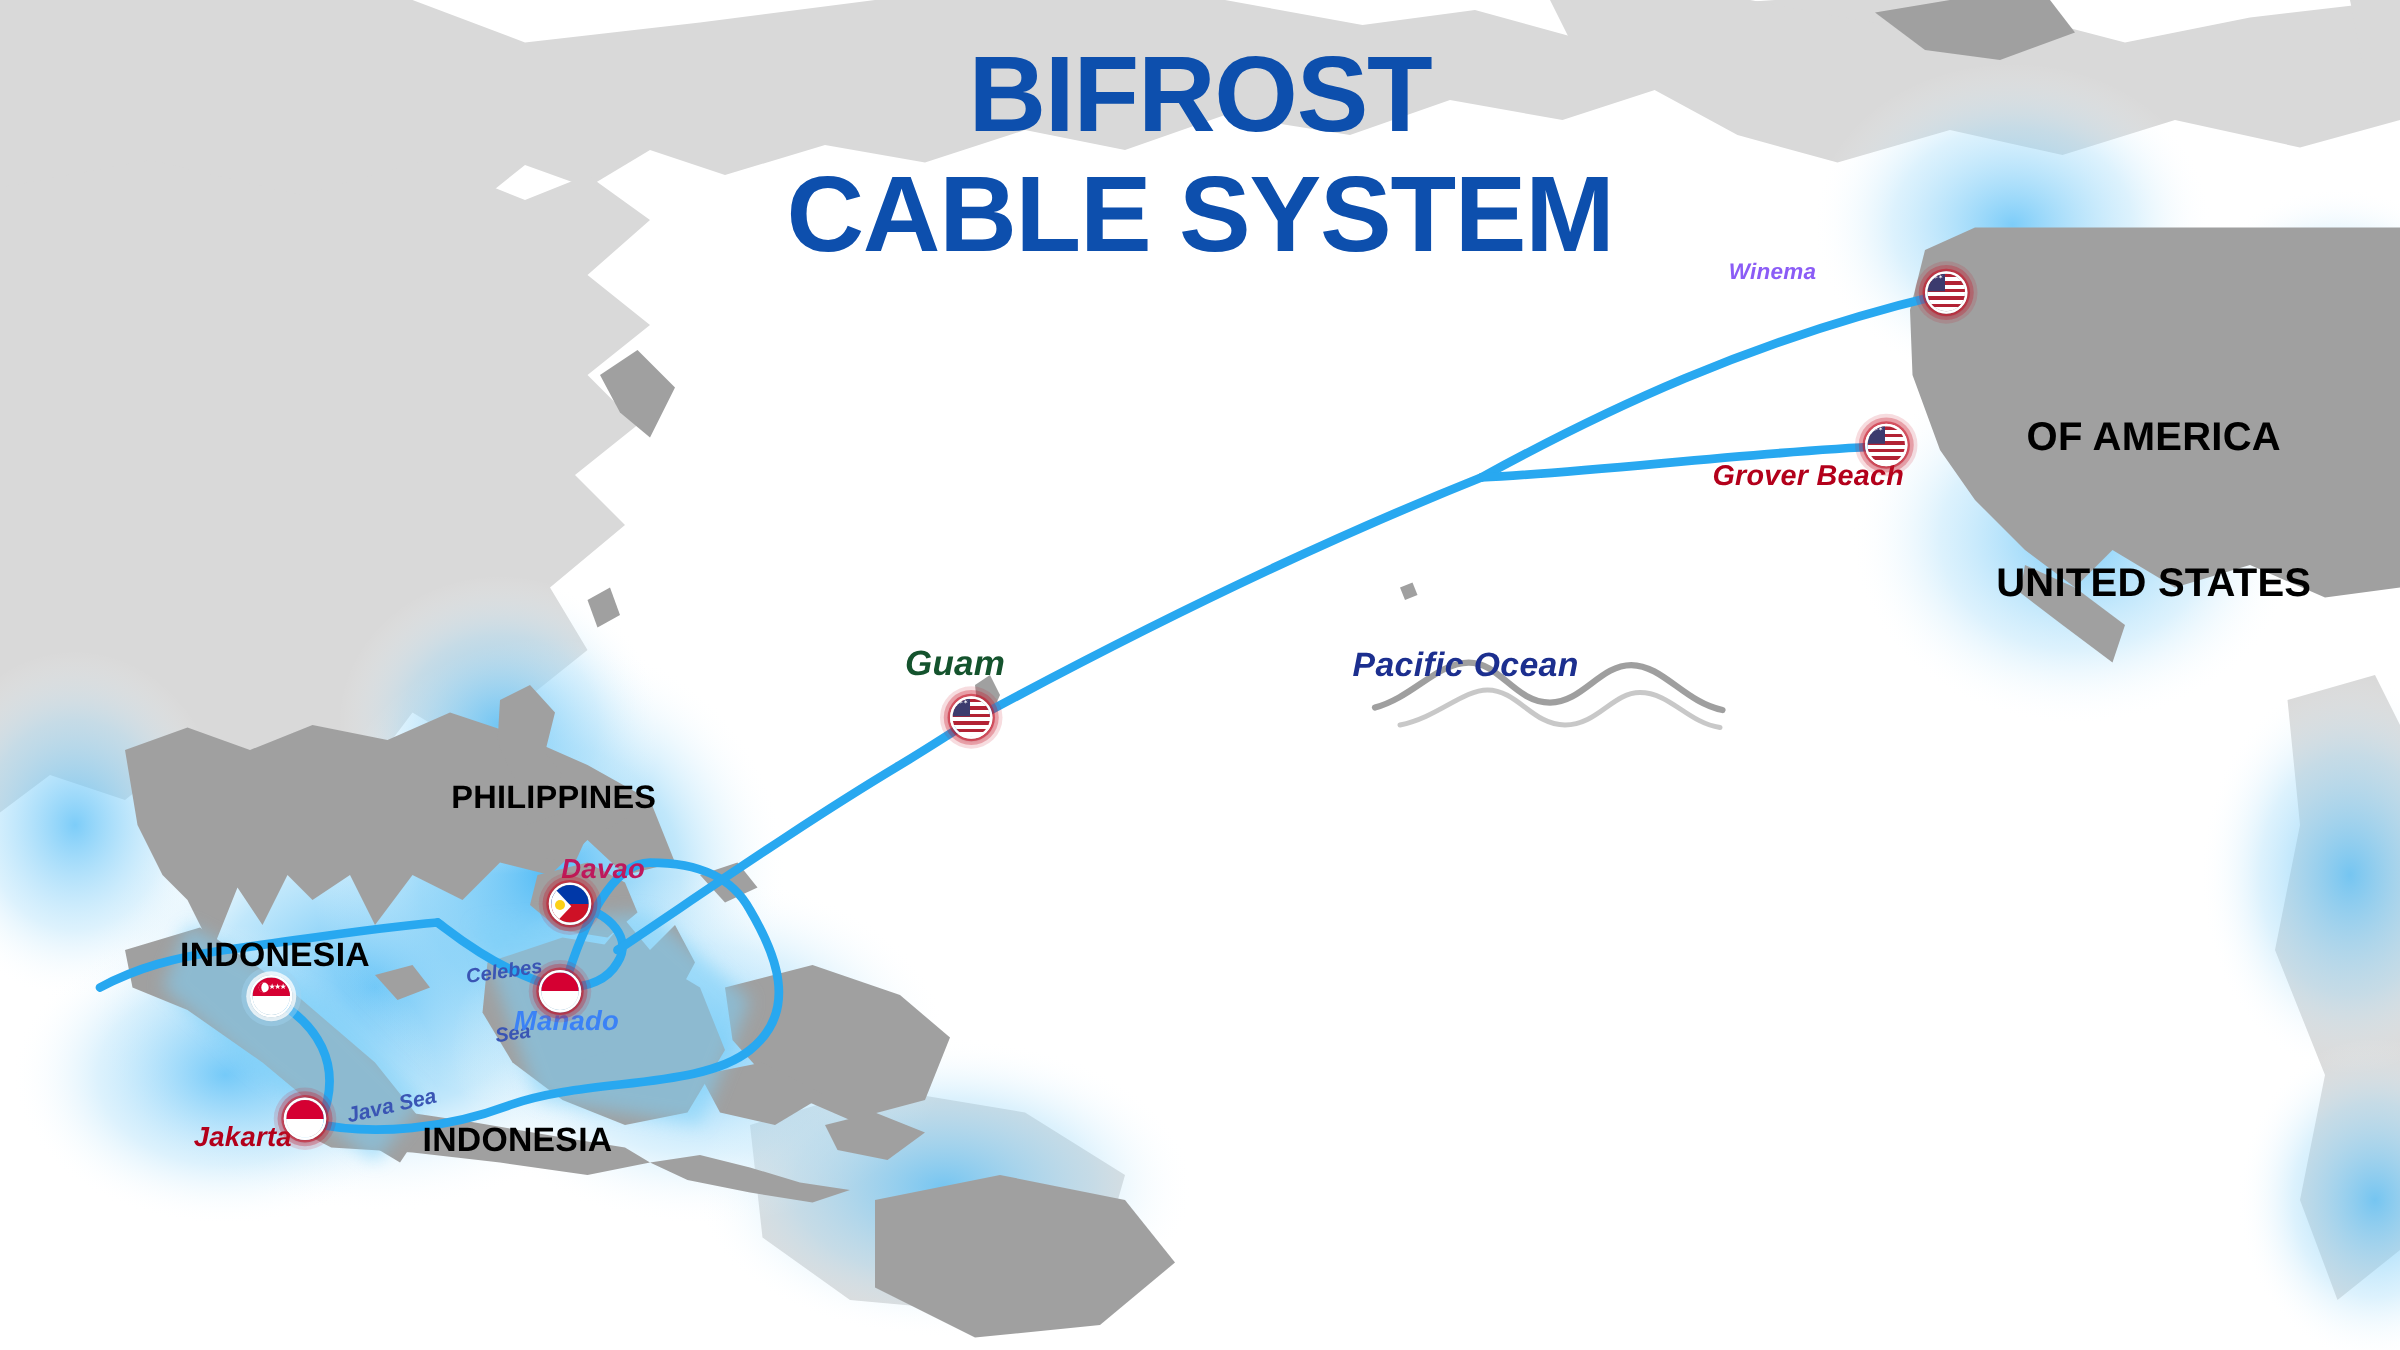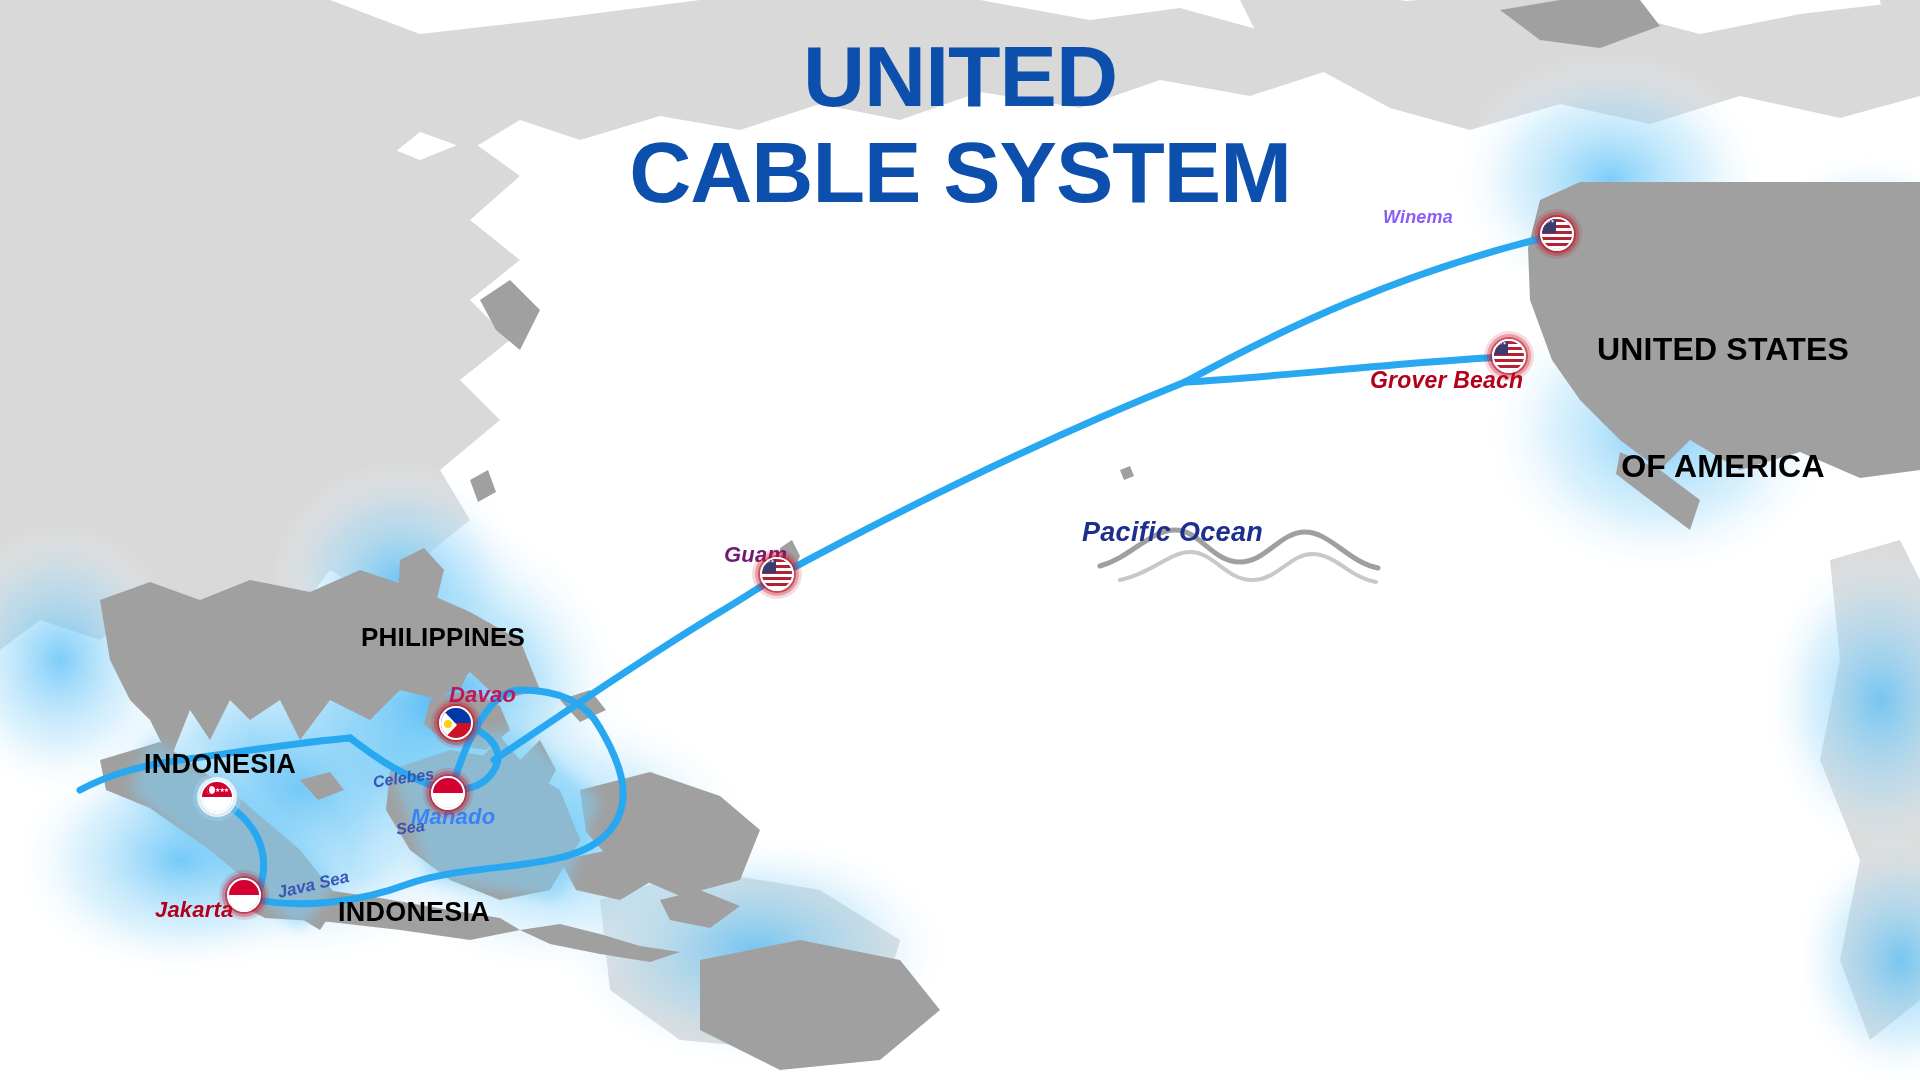--- a/index.html
+++ b/index.html
@@ -298,27 +298,27 @@
 
     <g class="waves" fill="none" stroke="#9a9a9a" stroke-width="5" stroke-linecap="round">
       <path d="M1100,566 C1130,558 1150,530 1175,530 C1200,530 1212,562 1240,562
                C1266,562 1280,532 1305,532 C1330,532 1348,562 1378,568" opacity="0.95"></path>
       <path d="M1120,580 C1150,574 1170,552 1190,552 C1214,552 1226,580 1252,580
                C1278,580 1290,554 1312,554 C1336,554 1350,578 1376,582" opacity="0.55" stroke-width="4"></path>
     </g>
   </svg>
 
   <div class="title" style="color: rgb(13, 79, 173);">
-    <span class="ln">UNITED</span>
+    <span class="ln">BIFROST</span>
     <span class="ln">CABLE SYSTEM</span>
   </div>
 
   <div class="lbl country us" style="left:1723px; top:252px; transform:translateX(-50%);">
+    <div>OF AMERICA</div>
     <div>UNITED STATES</div>
-    <div>OF AMERICA</div>
   </div>
 
   <div class="lbl country" style="left:443px; top:624px; font-size:26px; transform:translateX(-50%);">PHILIPPINES</div>
 
   <div class="lbl country" style="left:220px; top:750px; font-size:27px; transform:translateX(-50%);">INDONESIA</div>
 
   <div class="lbl country" style="left:414px; top:898px; font-size:27px; transform:translateX(-50%);">INDONESIA</div>
 
   <div class="lbl sea" style="left:407px; top:736px; font-size:16px; color:#3a55b4;
        text-align:center; transform:translateX(-50%) rotate(-8deg);">
@@ -329,21 +329,21 @@
   <div class="lbl sea" style="left:277px; top:876px; font-size:17px; color:#3a55b4;
        transform:rotate(-13deg);">Java Sea</div>
 
   <div class="lbl ocean" style="left:1082px; top:518px; color:#1c2f8f;">Pacific Ocean</div>
 
   <div class="lbl city" style="left:1453px; top:208px; font-size:18px; color:#8b5cf6;
        transform:translateX(-100%);">Winema</div>
 
   <div class="lbl city" style="left:1370px; top:368px; font-size:23px; color:#b3001b;">Grover Beach</div>
 
-  <div class="lbl city" style="left:724px; top:543px; font-size:22px; color:#701a75;">Guam</div>
+  <div class="lbl city" style="left:724px; top:516px; font-size:28px; color:#14532d;">Guam</div>
 
   <div class="lbl city" style="left:449px; top:683px; font-size:22px; color:#be185d;">Davao</div>
 
   <div class="lbl city" style="left:411px; top:805px; font-size:22px; color:#3b82f6;">Manado</div>
 
   <div class="lbl city" style="left:155px; top:898px; font-size:22px; color:#b3001b;">Jakarta</div>
 
   <div class="marker" style="left:1557px; top:234px;">
     <span class="fl flag-us">
       <span class="canton"></span>

